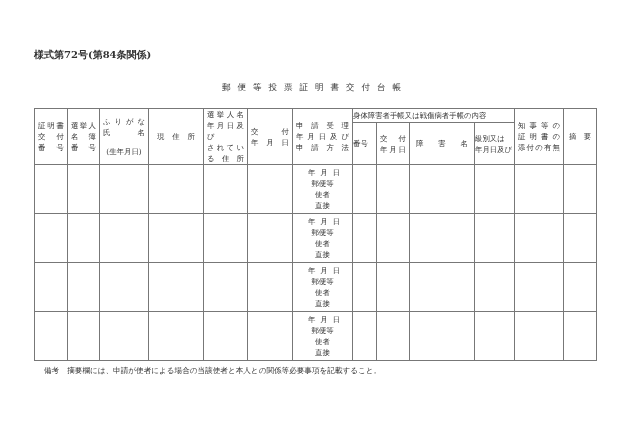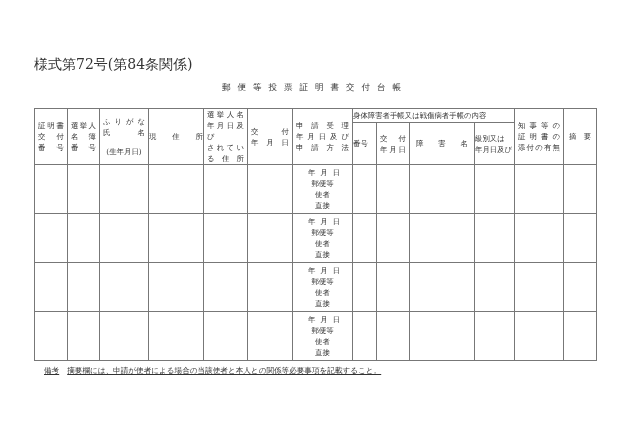--- a/index.html
+++ b/index.html
@@ -1,28 +1,28 @@
 <!DOCTYPE html>
 <html><head>
 <meta charset="utf-8">
 <style>
   html, body { margin:0; padding:0; background:#fff; }
   body { width:630px; height:440px; position:relative; overflow:hidden;
     font-family:"DejaVu Serif", "Liberation Serif", serif; color:#333; }
-  .form-no { position:absolute; left:34px; top:56px; font-size:14px; letter-spacing:0; }
+  .form-no { position:absolute; left:34px; top:48px; font-size:10px; letter-spacing:0;font-weight:bold; }
   .title { position:absolute; left:0; width:630px; top:82px; text-align:center; font-size:8.5px; letter-spacing:7px; }
   table.ledger { position:absolute; left:34px; top:108px; border-collapse:collapse; table-layout:fixed; width:562px; }
   table.ledger td, table.ledger th { border:1px solid #777; padding:0; font-weight:normal; font-size:7.4px; line-height:11px; vertical-align:middle; }
   .hdr { text-align:left; }
   .dist { text-align:justify; text-align-last:justify; padding:0 3px !important; }
   .body-row td { height:48px; }
   .apply { text-align:center; font-size:7.2px; line-height:10.5px; }
   .apply .date { letter-spacing:5px; padding-left:8px; }
   .note { position:absolute; left:44px; top:366px; font-size:7.6px; }
-  .note span { margin-right:8px;text-decoration:underline; }
+  .note span { margin-right:8px; }
 </style>
 </head>
 <body>
 
 <div class="form-no">様式第72号(第84条関係)</div>
 <div class="title">郵便等投票証明書交付台帳</div>
 
 <table class="ledger">
   <colgroup>
     <col style="width:33px">
@@ -50,21 +50,21 @@
       <div>選挙人</div>
           <div>名　簿</div>
           <div>番　号</div>
     </th>
     <th rowspan="2" class="dist">
       <div>ふりがな</div>
           <div>氏名</div>
           <div style="height:8px"></div>
           <div style="text-align:left;text-align-last:center">(生年月日)</div>
     </th>
-    <th rowspan="2" class="dist" style="padding:0 0 !important">現住所</th>
+    <th rowspan="2" class="dist" style="padding:0 8px !important">現住所</th>
     <th rowspan="2" class="dist">
       <div>選挙人名</div>
           <div>年月日及び</div>
           <div>されてい</div>
           <div>る住所</div>
     </th>
     <th rowspan="2" class="dist">
       <div>交　　付</div>
           <div>年月日</div>
     </th>

